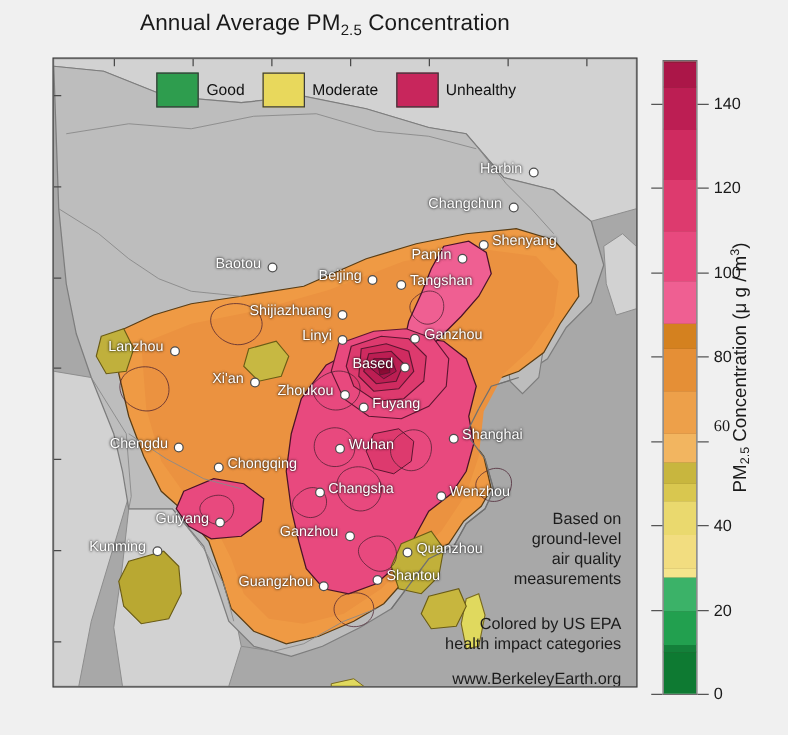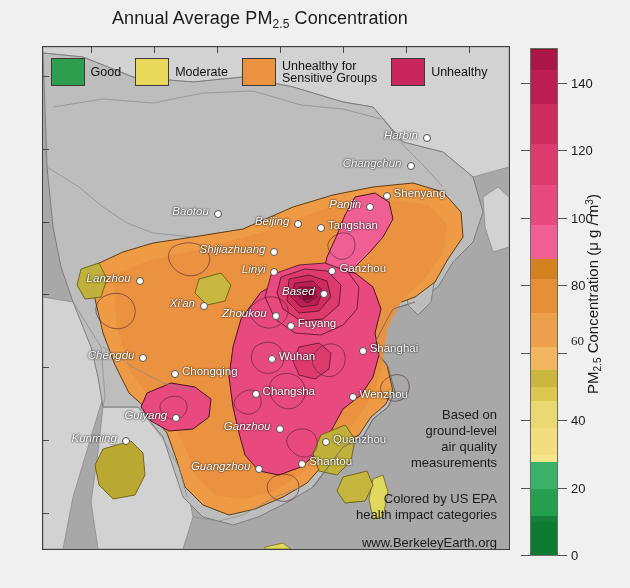--- a/index.html
+++ b/index.html
@@ -43,21 +43,21 @@
   .city{position:absolute;transform:translate(-50%,-50%);}
   .city .dot{
     width:6px;height:6px;border-radius:50%;background:#fff;
     border:1px solid #4e4e4e;position:absolute;left:-3px;top:-3px;
   }
   .city .nm{
     position:absolute;font-size:11.5px;color:#fff;white-space:nowrap;
     text-shadow:0 0 2px rgba(0,0,0,.75),0 0 2px rgba(0,0,0,.6);
     top:-8px;
   }
-  .city.left .nm{right:8px;font-style:italic;}
+  .city.left .nm{right:8px;}
   .city.right .nm{left:8px;}
 
   
   .note{
     position:absolute;font-size:13px;color:#1c1c1c;line-height:16px;
     text-align:right;white-space:pre-line;
   }
   #note-basis{right:12px;top:360px;text-align:right;}
   #note-epa{right:12px;top:444px;margin-left:16px;}
   #note-url{right:12px;top:488px;font-size:13px;}
@@ -192,25 +192,20 @@
     </div>
 
     <div id="legend">
       <div class="leg-item">
         <span class="leg-swatch" style="background: rgb(46, 157, 78);"></span>
         <span class="leg-label">Good</span>
       </div>
       <div class="leg-item">
         <span class="leg-swatch" style="background: rgb(232, 216, 92);"></span>
         <span class="leg-label">Moderate</span>
-      </div>
-      <div class="leg-item">
-        <span class="leg-swatch" style="background: rgb(235, 146, 64);"></span>
-        <span class="leg-label">Unhealthy for
-Sensitive Groups</span>
       </div>
       <div class="leg-item">
         <span class="leg-swatch" style="background: rgb(200, 38, 92);"></span>
         <span class="leg-label">Unhealthy</span>
       </div>
     </div>
 
     <div id="cities">
         <div class="city left" style="left: 382.876px; top: 90.2145px;">
           <span class="dot"></span>

